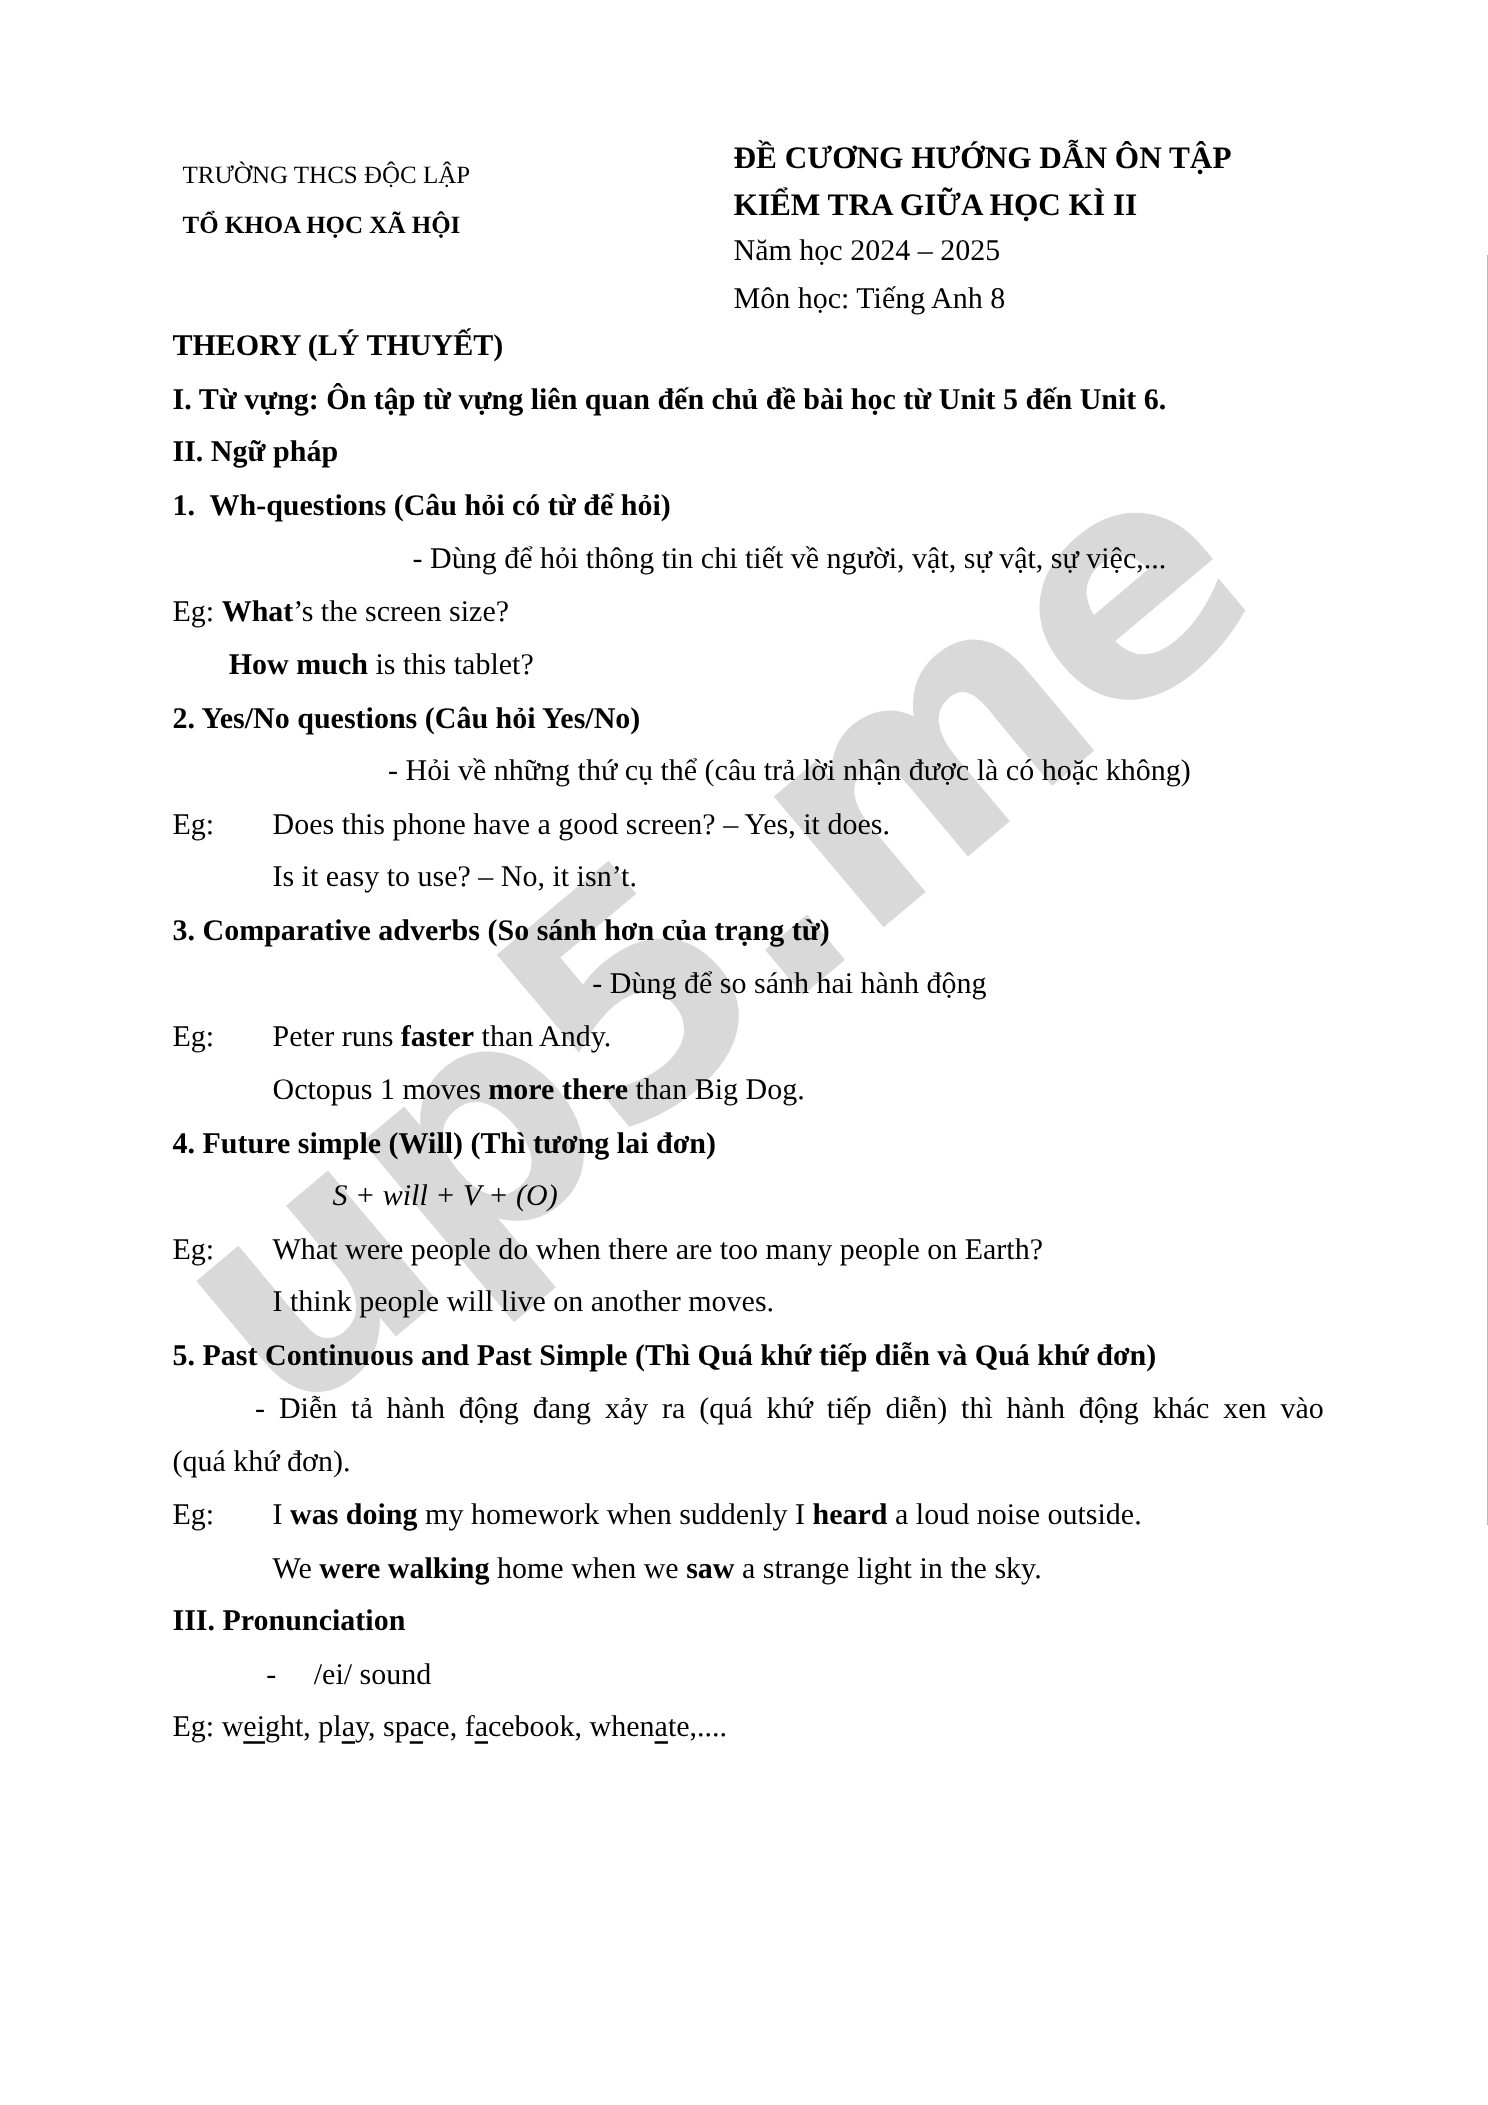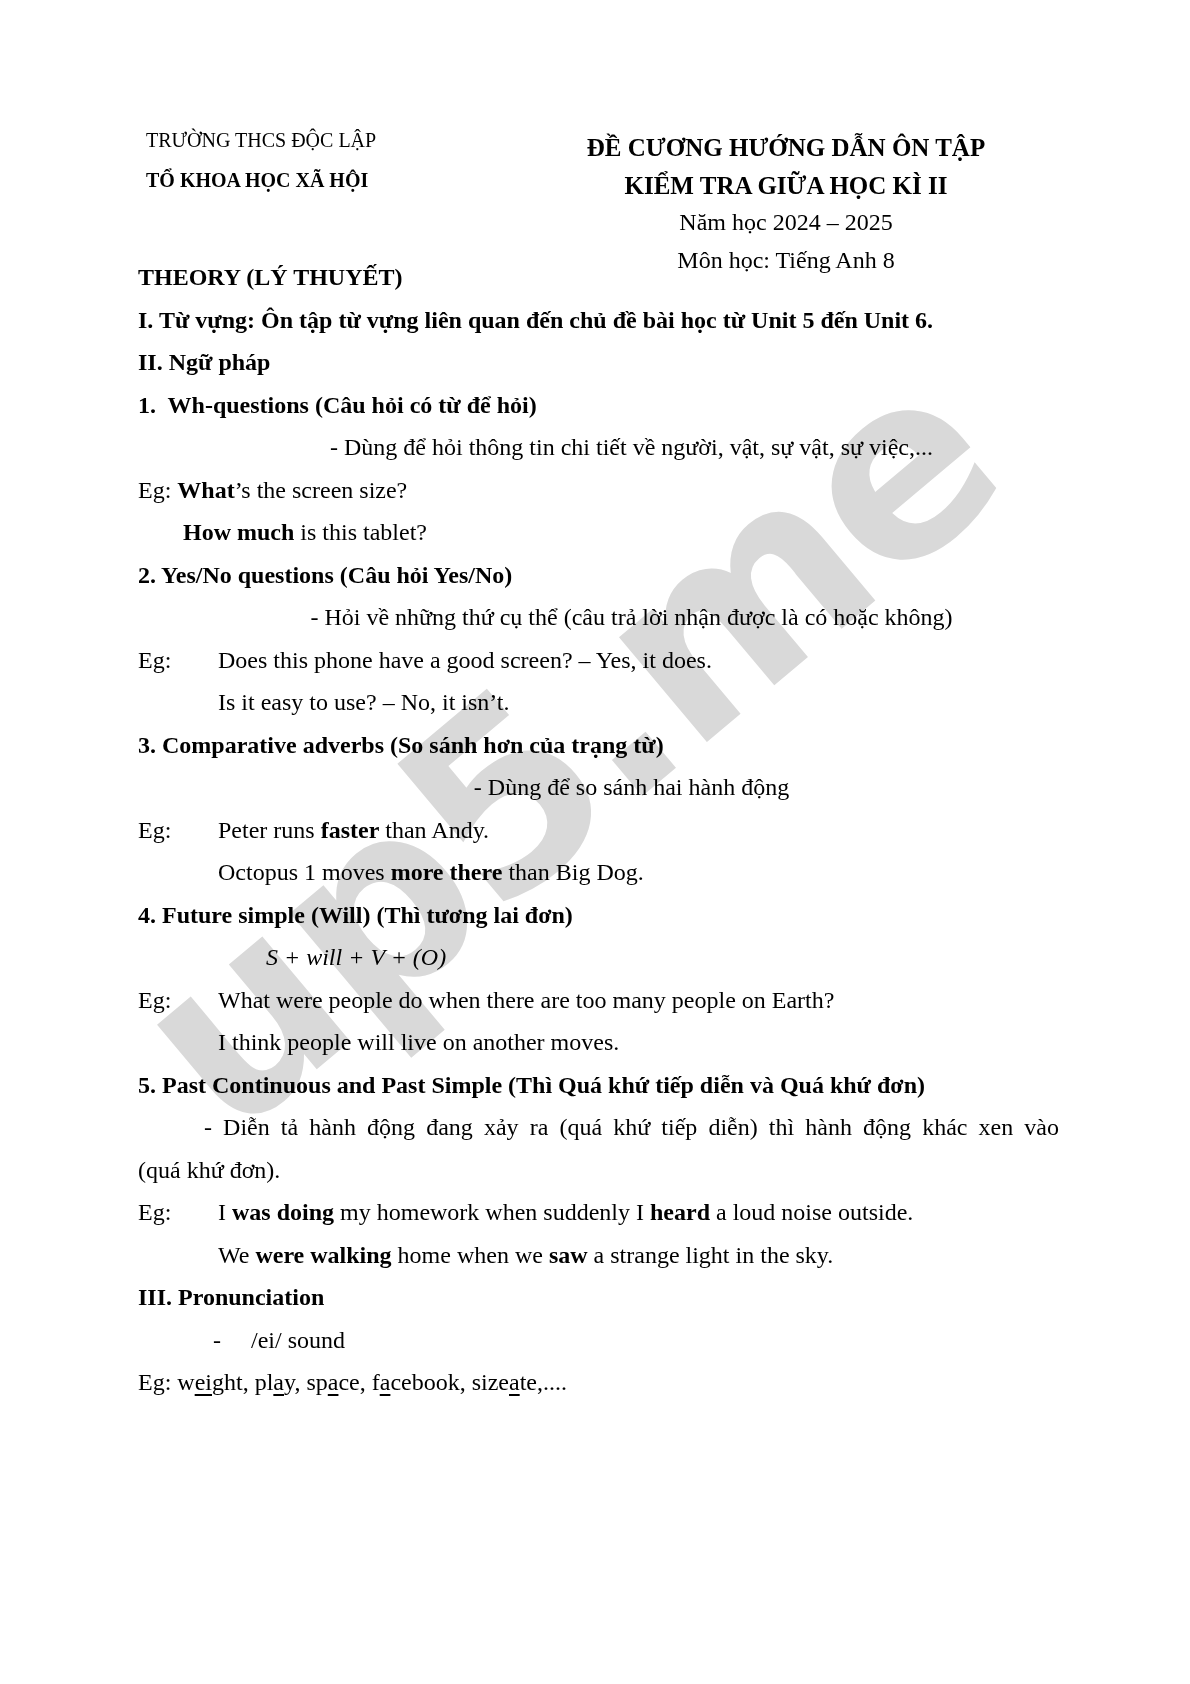--- a/index.html
+++ b/index.html
@@ -28,22 +28,22 @@
   }
   
   .hdr-left{
     position:absolute;left:146px;top:120px;
     line-height:40px;font-size:20px;z-index:2;
   }
   .hdr-left .dept{font-weight:bold;}
   .hdr-right{
     position:absolute;left:786px;top:108px;
     transform:translateX(-50%);
-    text-align:center;line-height:37.5px;font-size:24px;
-    white-space:nowrap;z-index:2;margin-top:21px;
+    line-height:37.5px;font-size:24px;
+    white-space:nowrap;z-index:2;
   }
   .hdr-right .t{font-weight:bold;font-size:25px;}
   
   .doc-body{
     position:absolute;left:138px;top:256px;width:921px;z-index:2;
     font-size:24px;line-height:42.5px;
   }
   .ln{margin:0;white-space:pre-wrap;}
   .ln.dash{padding-left:66px;text-align:center;}
   .ln.dashei{padding-left:75px;}
@@ -99,16 +99,16 @@
       <p class="ln formula"><span>S + will + V + (O)</span></p>
       <p class="ln egtab"><span class="eglabel">Eg:</span><span>What were people do when there are too many people on Earth?</span></p>
       <p class="ln cont"><span>I think people will live on another moves.</span></p>
       <p class="ln plain"><span class="b">5. Past Continuous and Past Simple (Thì Quá khứ tiếp diễn và Quá khứ đơn)</span></p>
       <p class="ln justify"><span>- Diễn tả hành động đang xảy ra (quá khứ tiếp diễn) thì hành động khác xen vào</span></p>
       <p class="ln plain"><span>(quá khứ đơn).</span></p>
       <p class="ln egtab"><span class="eglabel">Eg:</span><span>I </span><span class="b">was doing</span><span> my homework when suddenly I </span><span class="b">heard</span><span> a loud noise outside.</span></p>
       <p class="ln cont"><span>We </span><span class="b">were walking</span><span> home when we </span><span class="b">saw</span><span> a strange light in the sky.</span></p>
       <p class="ln plain"><span class="b">III. Pronunciation</span></p>
       <p class="ln dashei"><span>-     /ei/ sound</span></p>
-      <p class="ln plain"><span>Eg: w</span><span class="u">ei</span><span>ght, pl</span><span class="u">a</span><span>y, sp</span><span class="u">a</span><span>ce, f</span><span class="u">a</span><span>cebook, size</span><span class="u">a</span><span>te,....</span></p>
+      <p class="ln plain"><span>Eg: w</span><span class="u">ei</span><span>ght, pl</span><span class="u">a</span><span>y, sp</span><span class="u">a</span><span>ce, f</span><span class="u">a</span><span>cebook, when</span><span class="u">a</span><span>te,....</span></p>
     </div>
 
 </div>
 
 </body></html>

